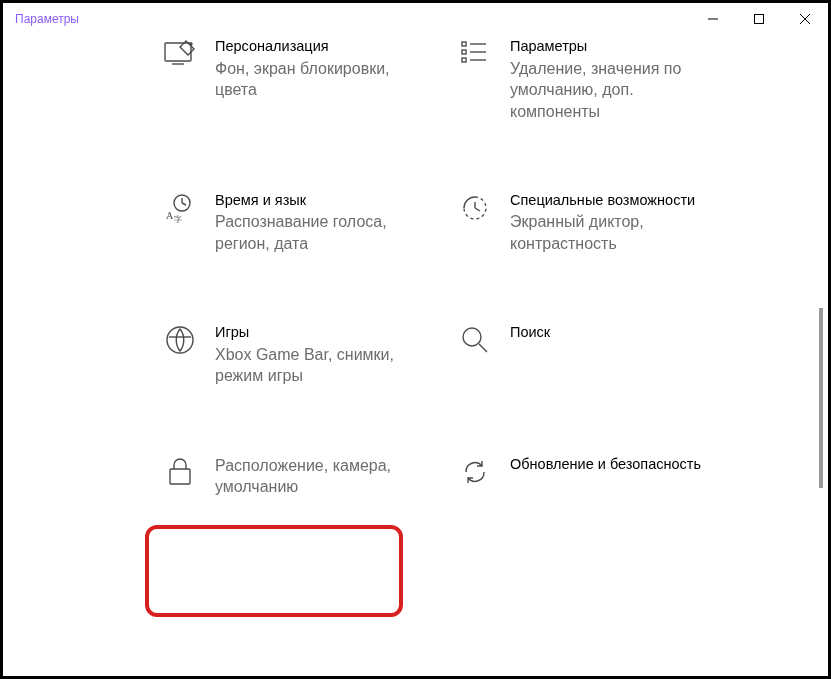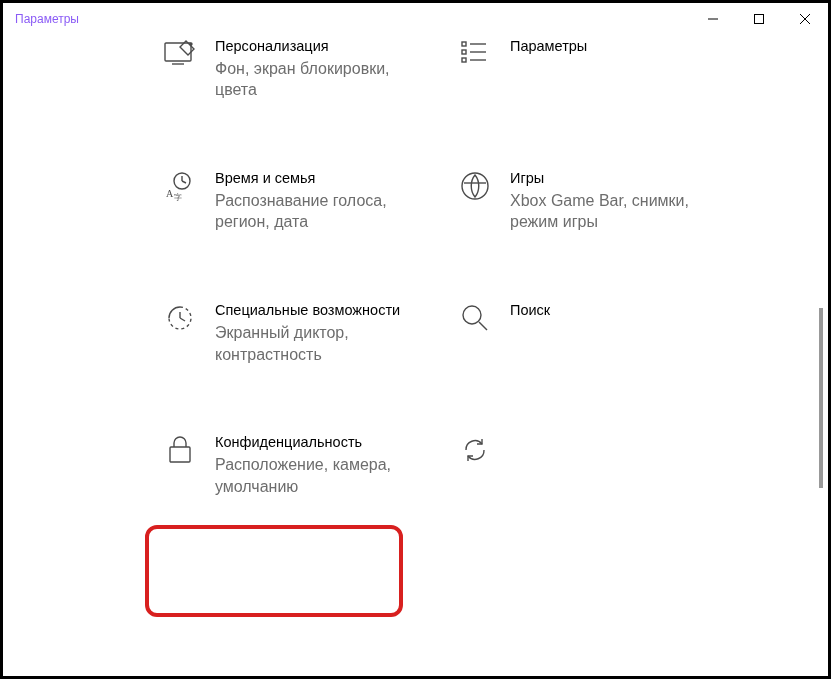--- a/index.html
+++ b/index.html
@@ -72,66 +72,67 @@
             <rect x="2" y="3" width="4" height="4"></rect>
               <line x1="10" y1="5" x2="26" y2="5"></line>
             <rect x="2" y="11" width="4" height="4"></rect>
               <line x1="10" y1="13" x2="26" y2="13"></line>
             <rect x="2" y="19" width="4" height="4"></rect>
               <line x1="10" y1="21" x2="26" y2="21"></line>
           </svg>
         </div>
         <div class="tile-text">
           <div class="tile-title">Параметры</div>
+          <div class="tile-desc">Удаление, значения по умолчанию, доп. компоненты</div>
         </div>
       </div>
 
 
       <div class="tile">
         <div class="iconwrap">
           <svg width="32" height="30" viewBox="0 0 32 30">
             <circle cx="18" cy="10" r="8"></circle>
             <line x1="18" y1="5" x2="18" y2="10"></line>
               <line x1="18" y1="10" x2="22" y2="12"></line>
             <text x="2" y="26" font-size="10" fill="#4b4b4b" stroke="none" font-family="Segoe UI">A</text>
             <text x="10" y="29" font-size="8" fill="#4b4b4b" stroke="none" font-family="Segoe UI">字</text>
           </svg>
         </div>
         <div class="tile-text">
-          <div class="tile-title">Время и семья</div>
+          <div class="tile-title">Время и язык</div>
           <div class="tile-desc">Распознавание голоса, регион, дата</div>
-        </div>
-      </div>
-
-      <div class="tile">
-        <div class="iconwrap">
-          <svg width="30" height="30" viewBox="0 0 30 30">
-            <circle cx="15" cy="15" r="13"></circle>
-            <path d="M15 4 C10 10 10 20 15 26 C20 20 20 10 15 4 Z"></path>
-            <line x1="4" y1="12" x2="26" y2="12"></line>
-          </svg>
-        </div>
-        <div class="tile-text">
-          <div class="tile-title">Игры</div>
-          <div class="tile-desc">Xbox Game Bar, снимки, режим игры</div>
         </div>
       </div>
 
       <div class="tile">
         <div class="iconwrap">
           <svg width="30" height="30" viewBox="0 0 30 30">
             <path d="M15 4 A11 11 0 1 1 4 15" stroke-dasharray="3 3"></path>
             <path d="M4 15 A11 11 0 0 1 15 4"></path>
             <line x1="15" y1="9" x2="15" y2="15"></line>
               <line x1="15" y1="15" x2="20" y2="18"></line>
           </svg>
         </div>
         <div class="tile-text">
           <div class="tile-title">Специальные возможности</div>
           <div class="tile-desc">Экранный диктор, контрастность</div>
+        </div>
+      </div>
+
+      <div class="tile">
+        <div class="iconwrap">
+          <svg width="30" height="30" viewBox="0 0 30 30">
+            <circle cx="15" cy="15" r="13"></circle>
+            <path d="M15 4 C10 10 10 20 15 26 C20 20 20 10 15 4 Z"></path>
+            <line x1="4" y1="12" x2="26" y2="12"></line>
+          </svg>
+        </div>
+        <div class="tile-text">
+          <div class="tile-title">Игры</div>
+          <div class="tile-desc">Xbox Game Bar, снимки, режим игры</div>
         </div>
       </div>
 
       <div class="tile">
         <div class="iconwrap">
           <svg width="30" height="30" viewBox="0 0 30 30">
             <circle cx="12" cy="12" r="9"></circle>
             <line x1="19" y1="19" x2="27" y2="27"></line>
           </svg>
         </div>
@@ -141,35 +142,35 @@
       </div>
 
       <div class="tile">
         <div class="iconwrap">
           <svg width="26" height="30" viewBox="0 0 26 30">
             <rect x="3" y="12" width="20" height="15" rx="1"></rect>
             <path d="M7 12 V8 a6 6 0 0 1 12 0 V12"></path>
           </svg>
         </div>
         <div class="tile-text">
-          <div class="tile-title">Конфиденциальность</div>
           <div class="tile-desc">Расположение, камера, умолчанию</div>
         </div>
       </div>
 
       <div class="tile">
         <div class="iconwrap">
           <svg width="30" height="30" viewBox="0 0 30 30">
             <path d="M6 15 A9 9 0 0 1 22 9"></path>
             <polyline points="22,4 22,9 17,9"></polyline>
             <path d="M24 15 A9 9 0 0 1 8 21"></path>
             <polyline points="8,26 8,21 13,21"></polyline>
           </svg>
         </div>
         <div class="tile-text">
+          <div class="tile-title">Обновление и безопасность</div>
         </div>
       </div>
 
     </div>
   </div>
 
   <div class="highlight"></div>
   <div class="scrollbar"></div>
 </div>
 

